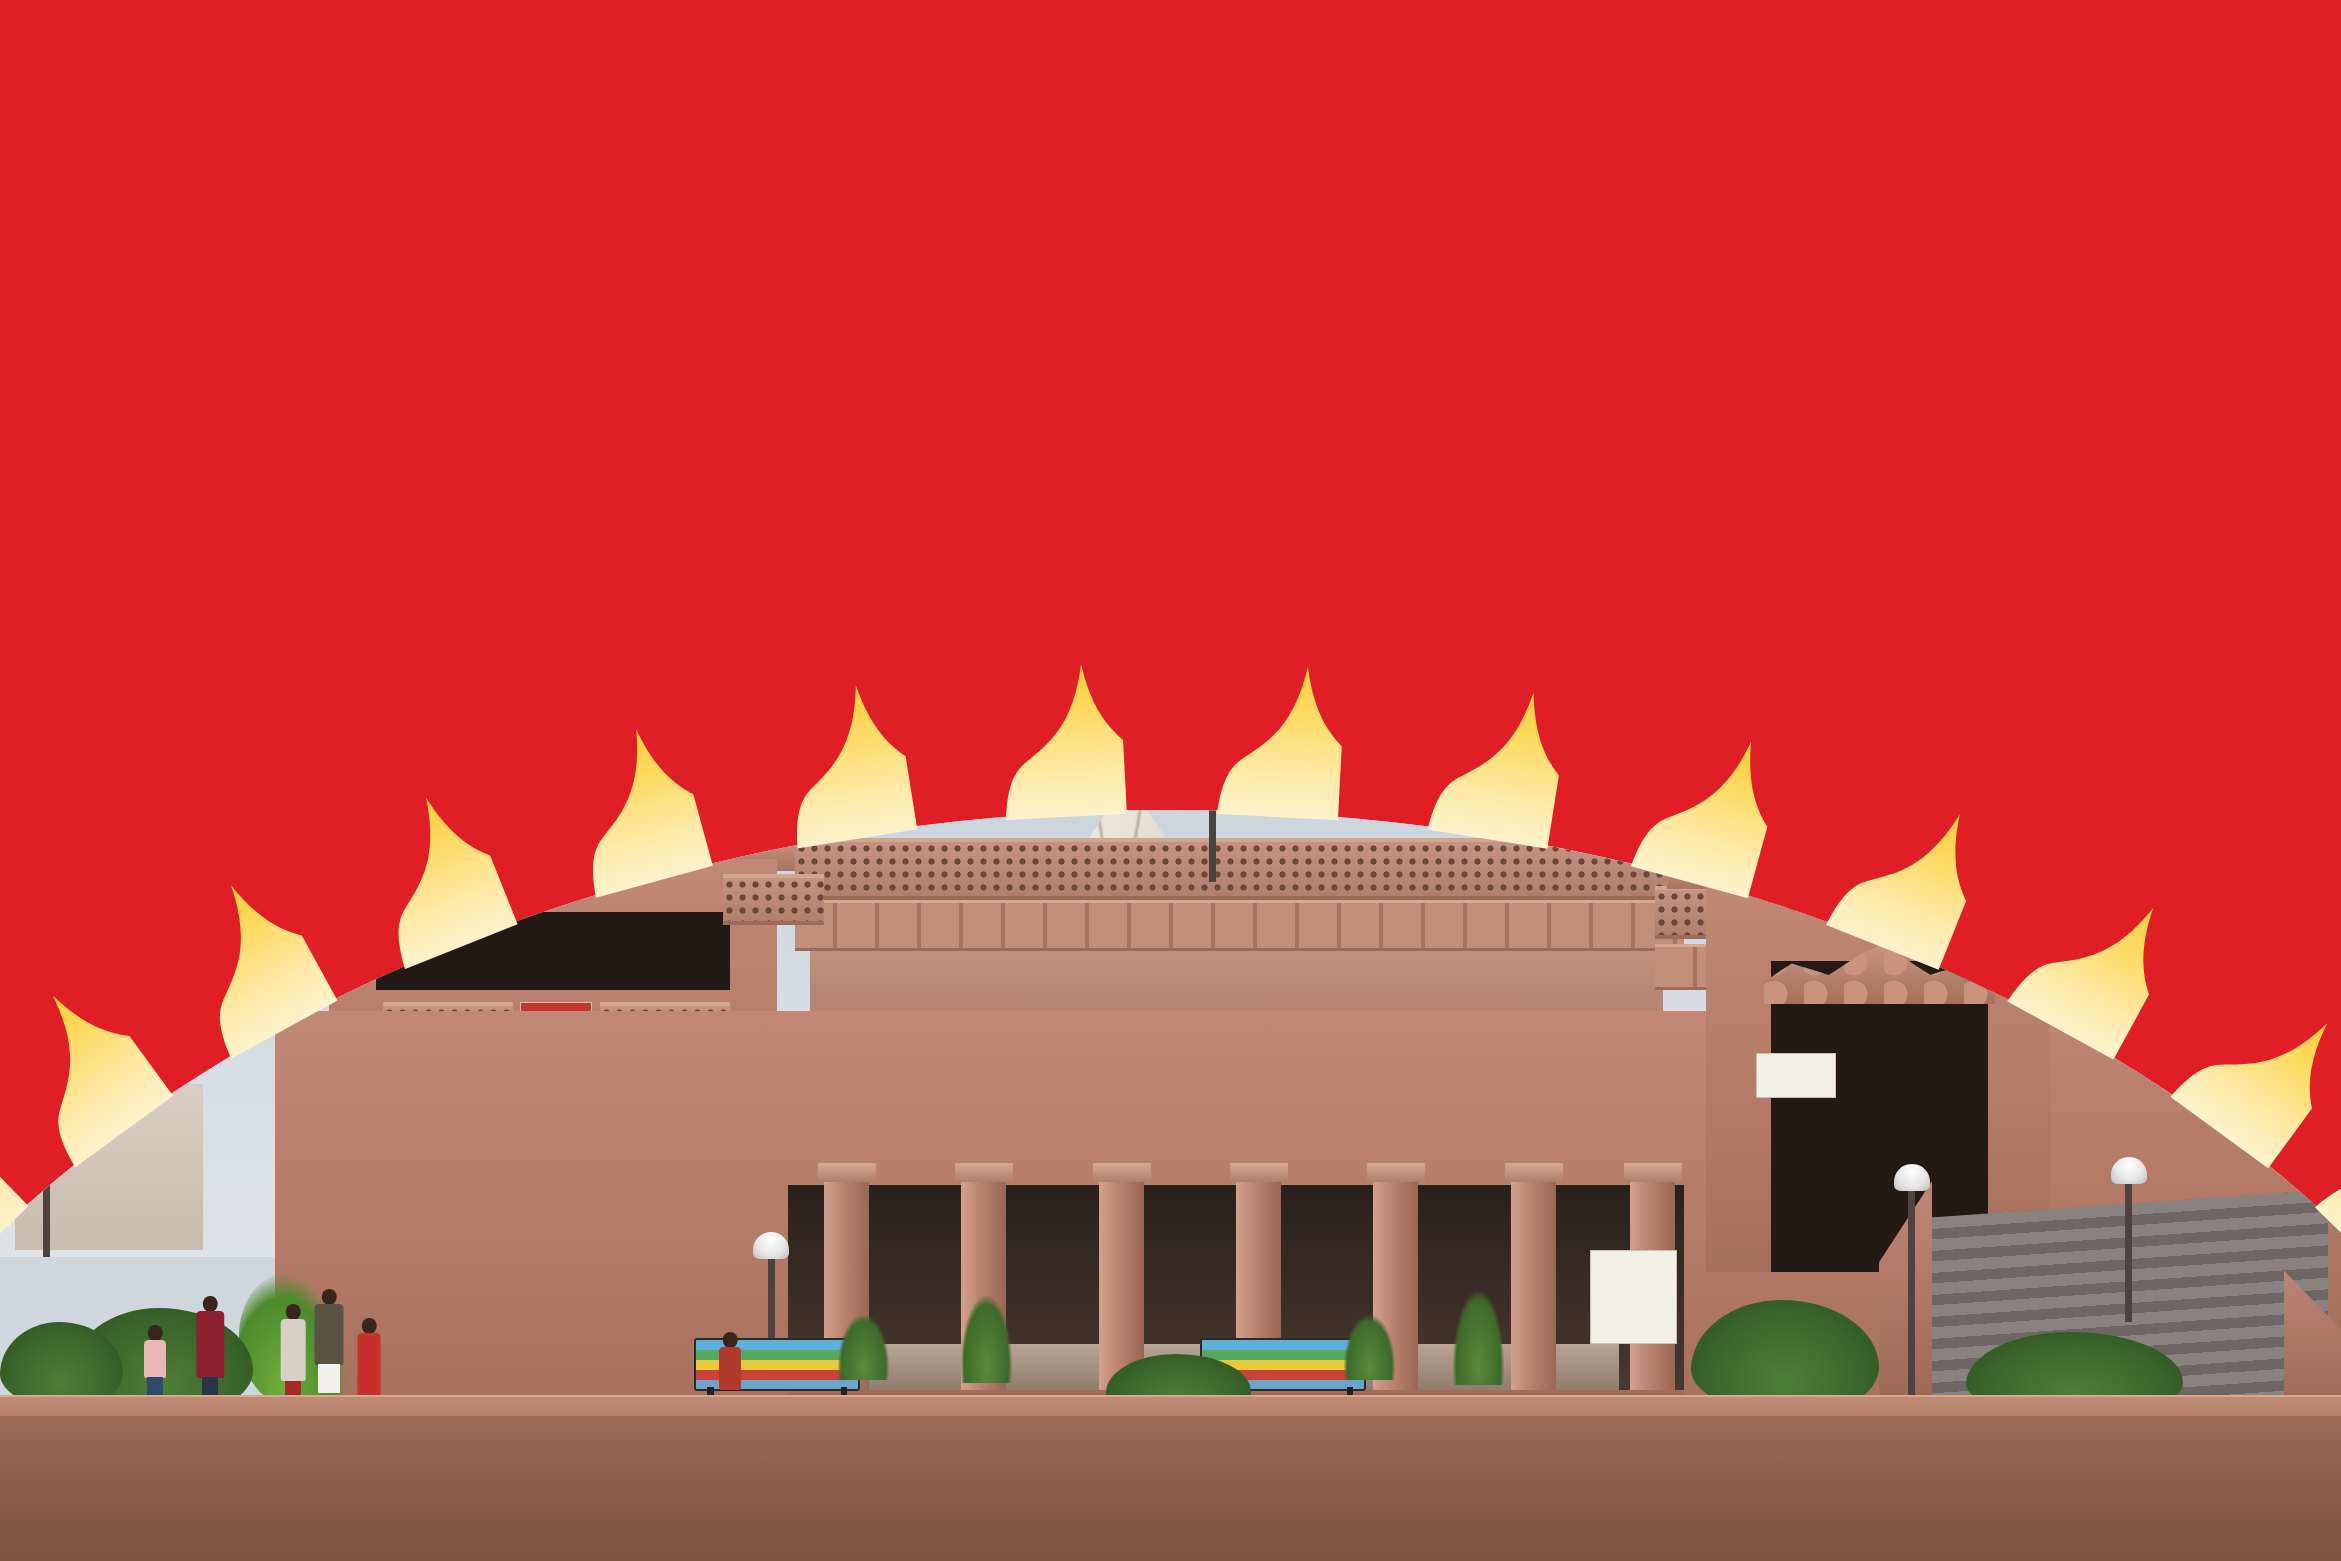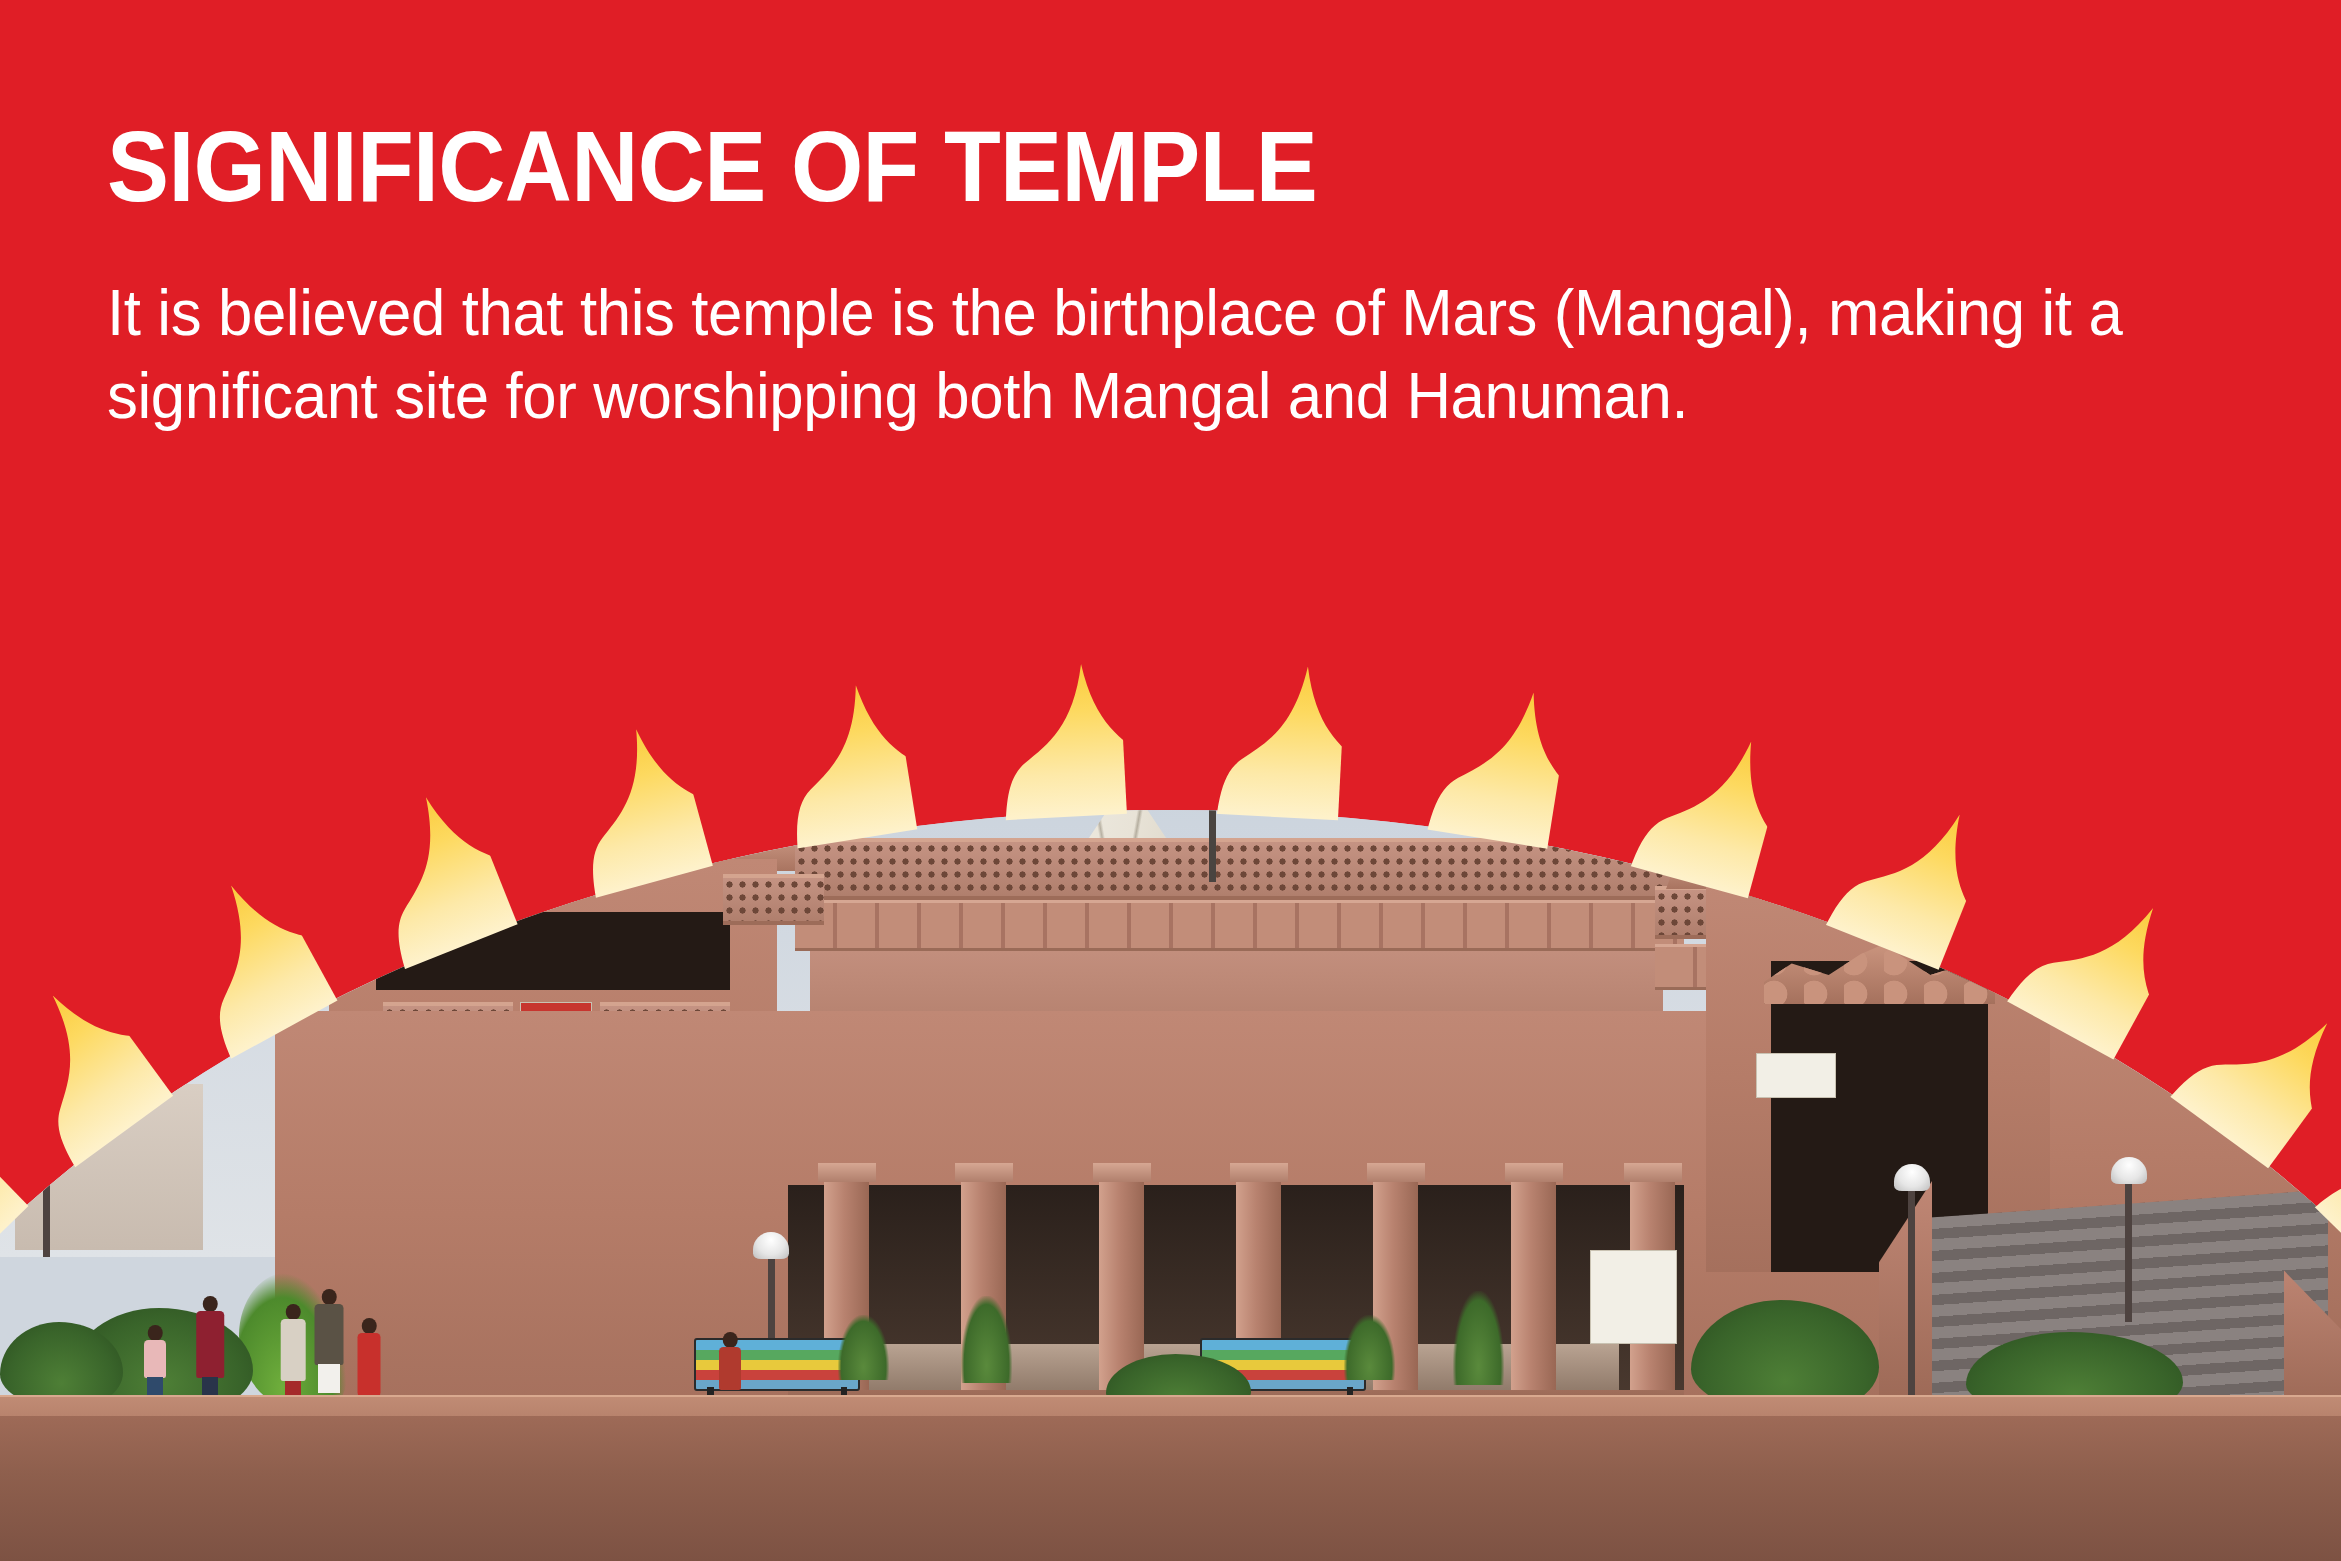--- a/index.html
+++ b/index.html
@@ -510,19 +510,15 @@
       <div class="scallop" style="left: 1004px; top: 665px; transform-origin: 50% 100%; transform: rotate(-2.99571deg);"></div>
       <div class="scallop" style="left: 1215px; top: 665px; transform-origin: 50% 100%; transform: rotate(2.99571deg);"></div>
       <div class="scallop" style="left: 1425px; top: 687px; transform-origin: 50% 100%; transform: rotate(9.04408deg);"></div>
       <div class="scallop" style="left: 1627px; top: 730px; transform-origin: 50% 100%; transform: rotate(15.265deg);"></div>
       <div class="scallop" style="left: 1820px; top: 795px; transform-origin: 50% 100%; transform: rotate(21.7788deg);"></div>
       <div class="scallop" style="left: 1998px; top: 878px; transform-origin: 50% 100%; transform: rotate(28.7117deg);"></div>
       <div class="scallop" style="left: 2157px; top: 980px; transform-origin: 50% 100%; transform: rotate(36.1932deg);"></div>
       <div class="scallop" style="left: 2296px; top: 1097px; transform-origin: 50% 100%; transform: rotate(44.3466deg);"></div>
     </div>
 
-  <div id="text-block">
-    <h1 id="page-title">SIGNIFICANCE OF TEMPLE</h1>
-    <p id="body-copy">It is believed that this temple is the birthplace of Mars (Mangal), making it a significant site for worshipping both Mangal and Hanuman.</p>
-  </div>
 
 </div>
 
 
 </body></html>

